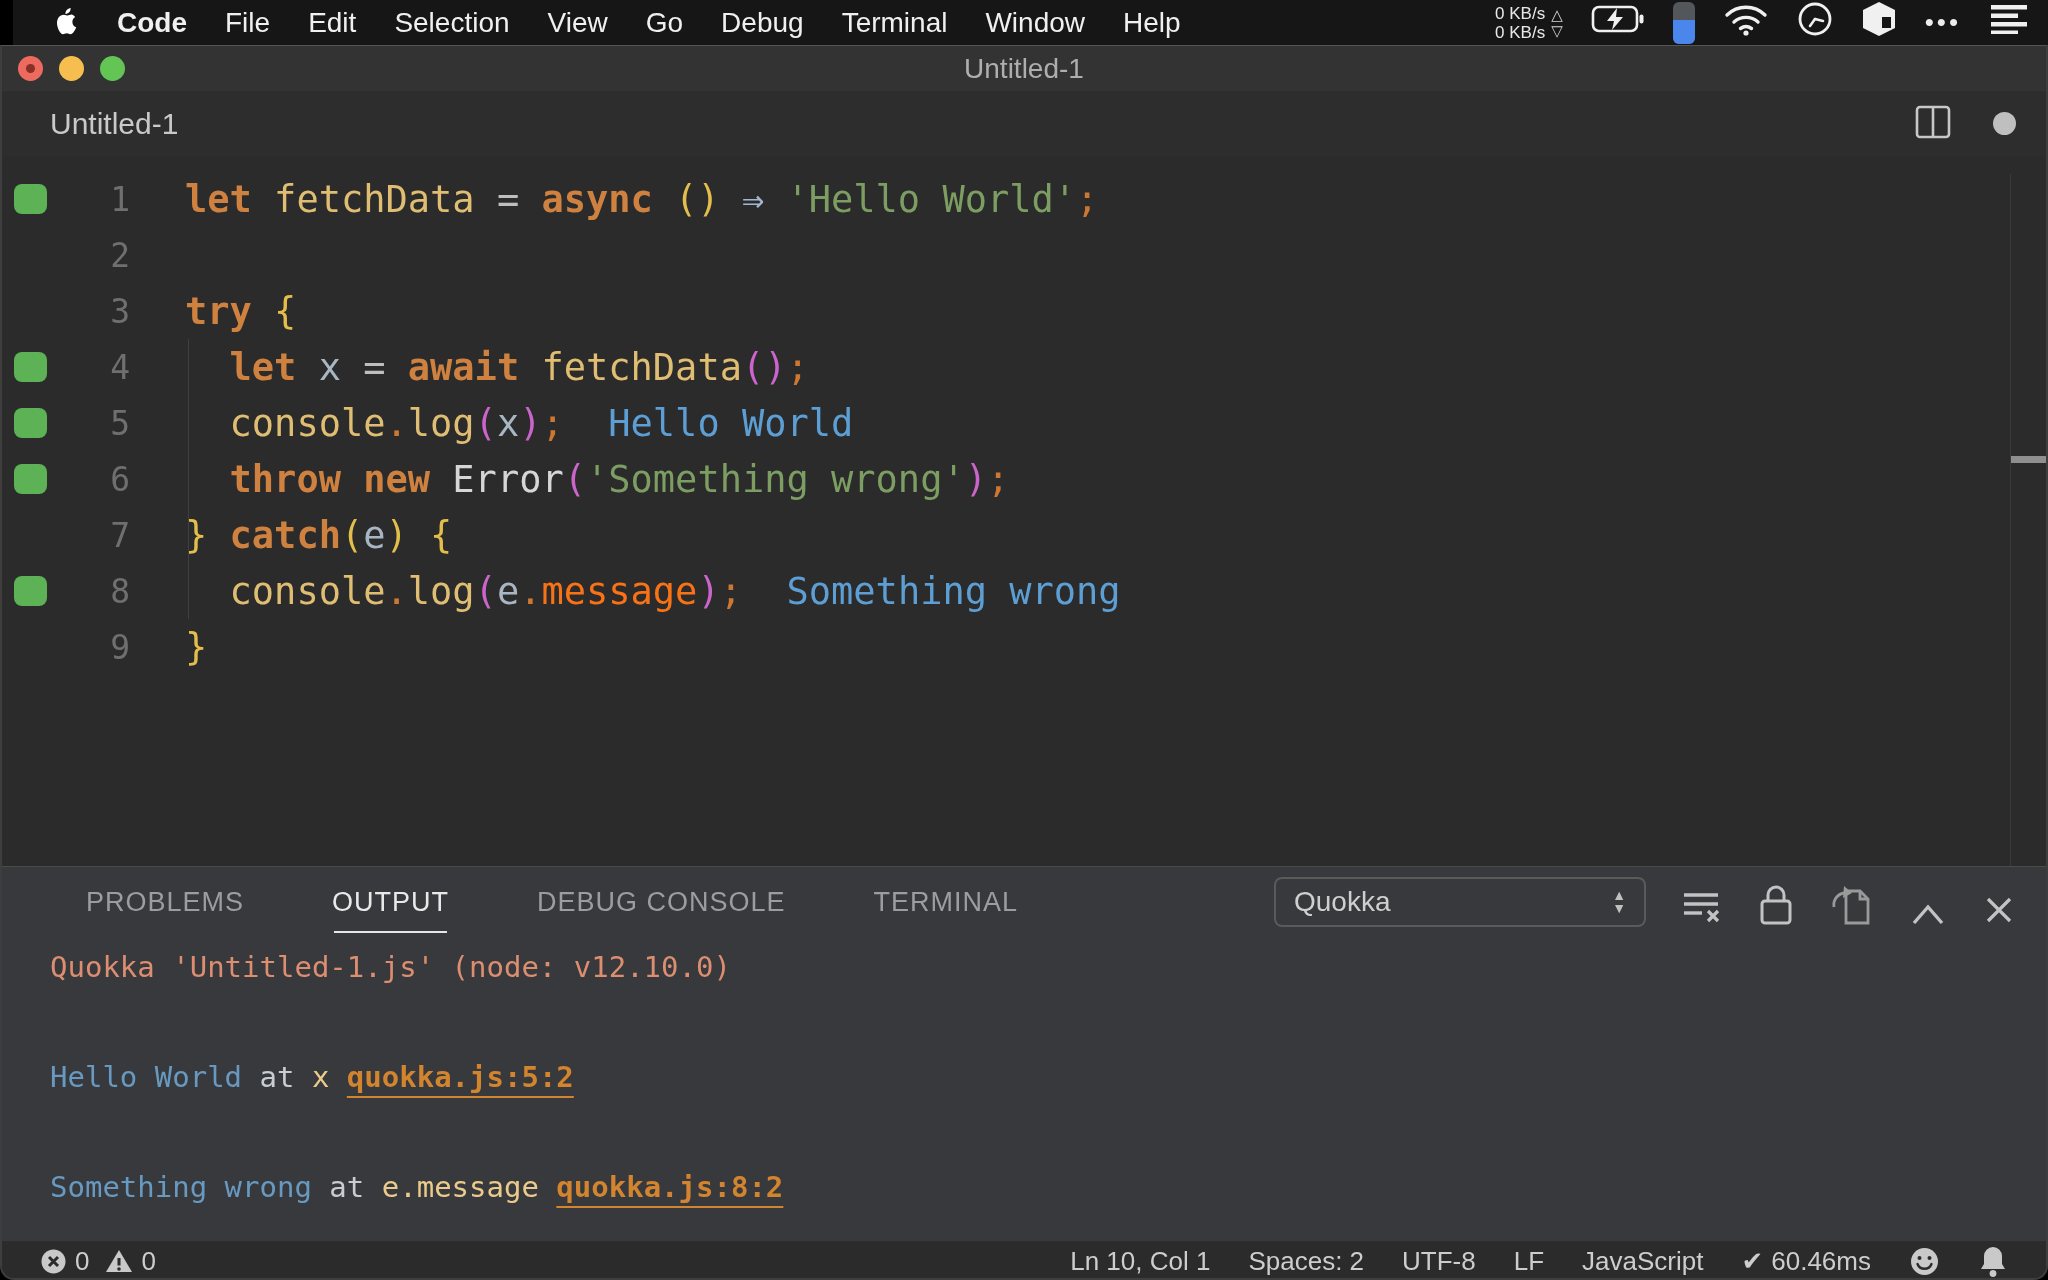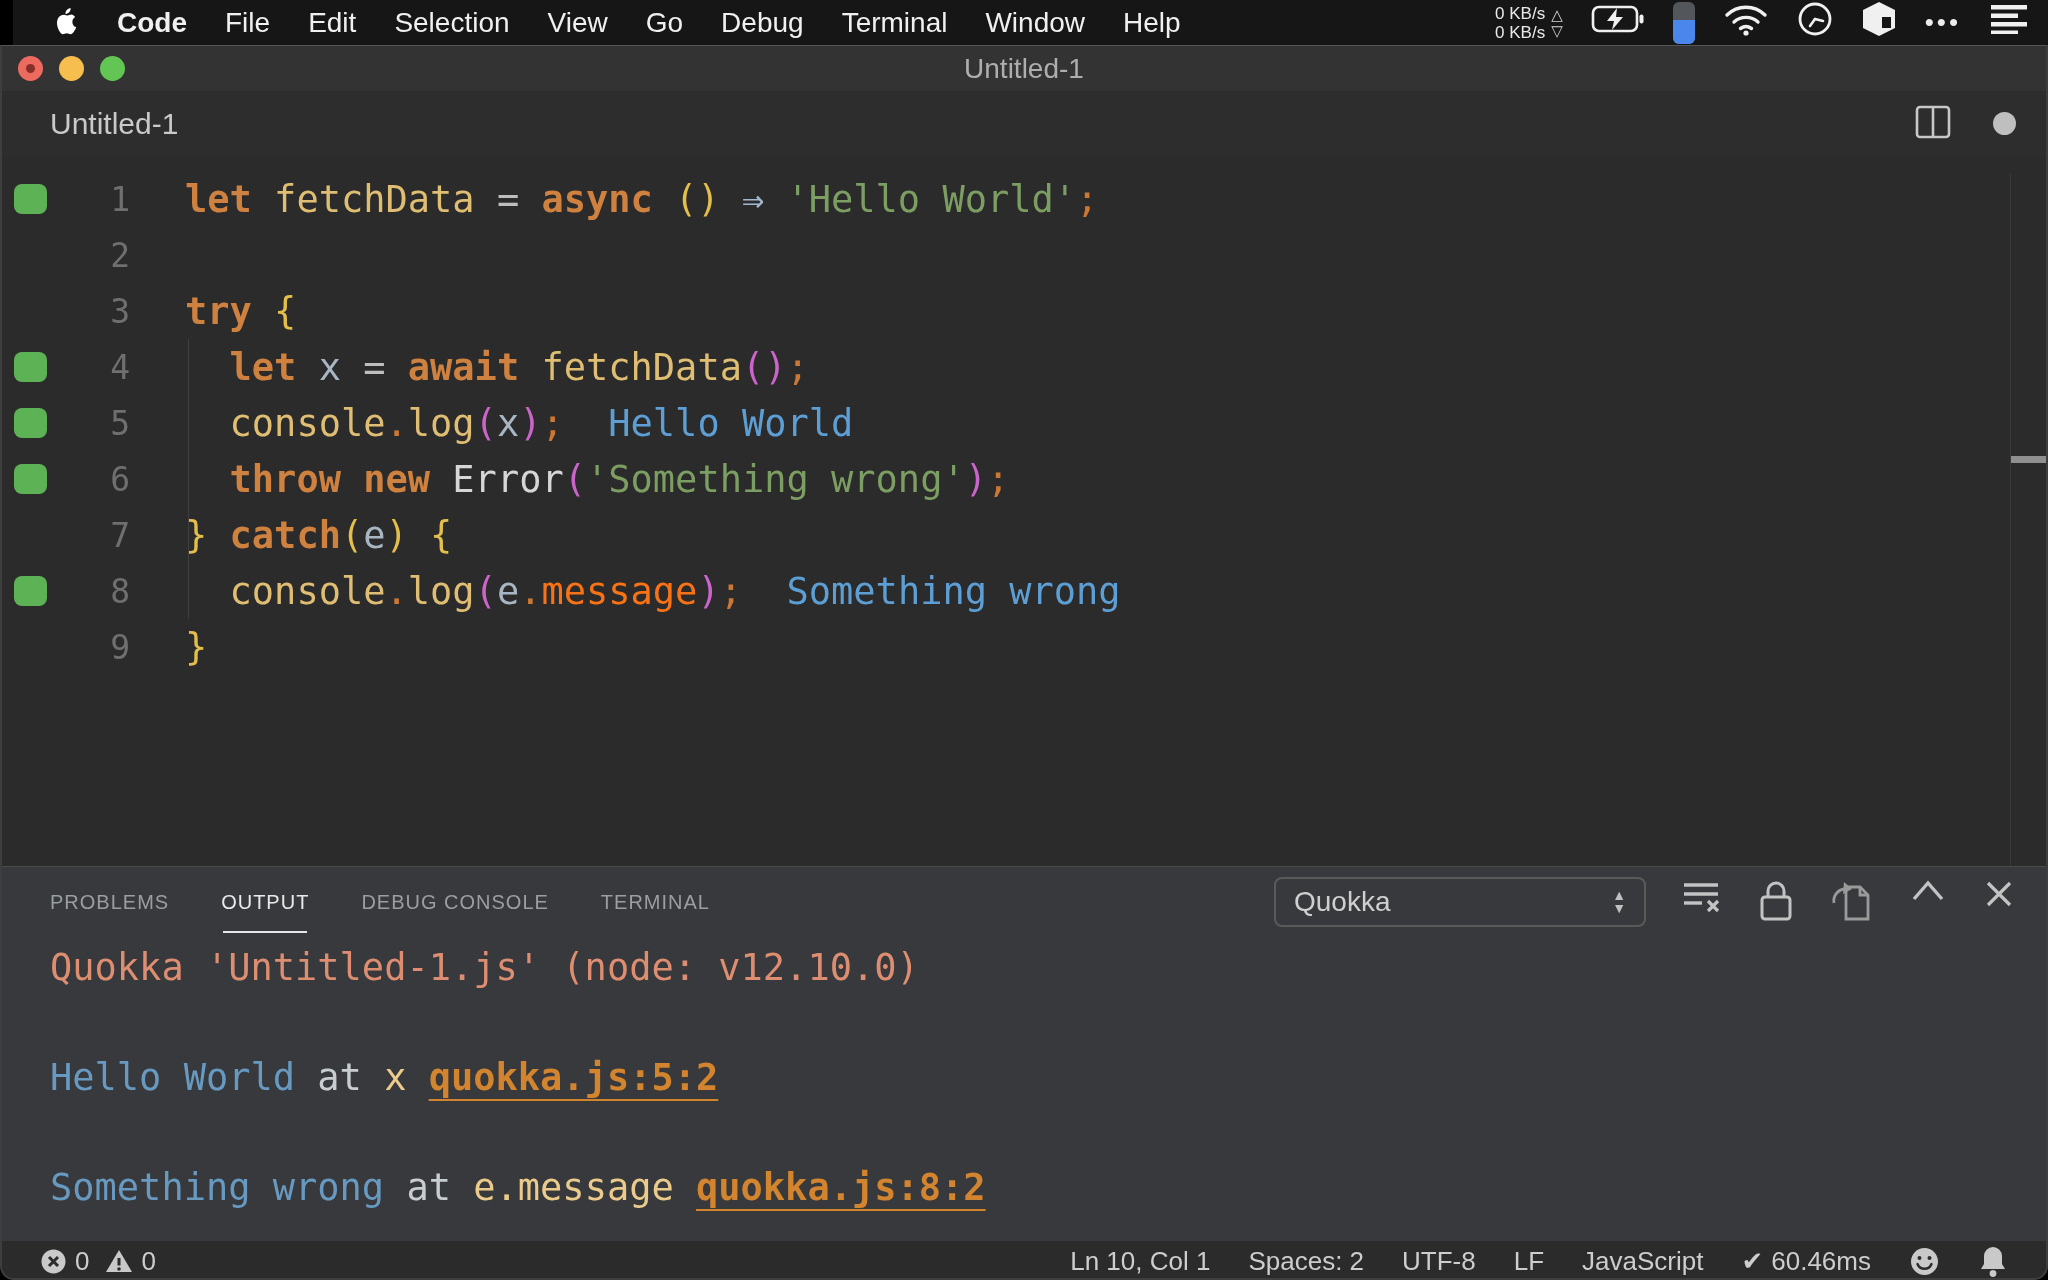--- a/index.html
+++ b/index.html
@@ -66,29 +66,29 @@
   .tok-cls  { color:#D6D6D6; }
   .tok-prop { color:#f97316; }
   .tok-qval { color:#5D9FD4; }
   .tok-arrow{ color:#A3B8CE; }
   .tok-ws   { color:#2B2B2B; }
 
   
   .panel { position:relative; height:375px; flex:none; background:#37393C; border-top:1px solid #4A4A4A; }
   .panel-head { position:absolute; top:0; left:0; right:0; height:70px; display:flex; align-items:center; }
   .panel-tabs { display:flex; gap:52px; padding-left:48px; height:100%; align-items:center; }
-  .panel-tab { position:relative; height:100%; display:flex; align-items:center; font-size:20px; letter-spacing:1px; color:#9B9EA1; }
+  .panel-tab { position:relative; height:100%; display:flex; align-items:center; font-size:27px; letter-spacing:1px; color:#9B9EA1;margin-left:36px; }
   .panel-tab.active { color:#E9E9E9; }
   .panel-tab.active::after { content:""; position:absolute; left:2px; right:2px; bottom:4px; height:2px; background:#E7E7E7; }
-  .panel-controls { margin-left:auto; display:flex; align-items:flex-start; gap:34px; padding-right:30px; }
+  .panel-controls { margin-left:auto; display:flex; align-items:flex-end; gap:34px; padding-right:30px; }
   .dropdown { width:372px; height:50px; border:2px solid #5A5A5A; border-radius:8px; display:flex; align-items:center;
               padding:0 18px; font-size:28px; color:#CFCFCF; }
   .dd-arrows { margin-left:auto; display:flex; flex-direction:column; align-items:center; font-size:14px; line-height:13px; color:#C0C0C0; }
   .picon { display:flex; align-items:center; }
-  .panel-output { position:absolute; left:48px; top:78px; font-family:"DejaVu Sans Mono", monospace; font-size:37px; }
+  .panel-output { position:absolute; left:48px; top:78px; font-family:"DejaVu Sans Mono", monospace; font-size:29px; }
   .out-line { height:44px; margin-bottom:66px; white-space:pre; display:flex; align-items:center; }
   .tok-salmon { color:#DD8E71; }
   .tok-blue   { color:#6899C1; }
   .tok-gray   { color:#C8CDD2; }
   .tok-tan    { color:#EBCB8B; }
   .tok-link   { color:#D3842F; font-weight:bold; text-decoration:underline; text-underline-offset:9px; text-decoration-thickness:2px; }
 
   
   .statusbar { height:40px; flex:none; background:#2B2B2C; display:flex; align-items:center;
                padding:0 38px; font-size:26px; color:#CDCDCD; }

